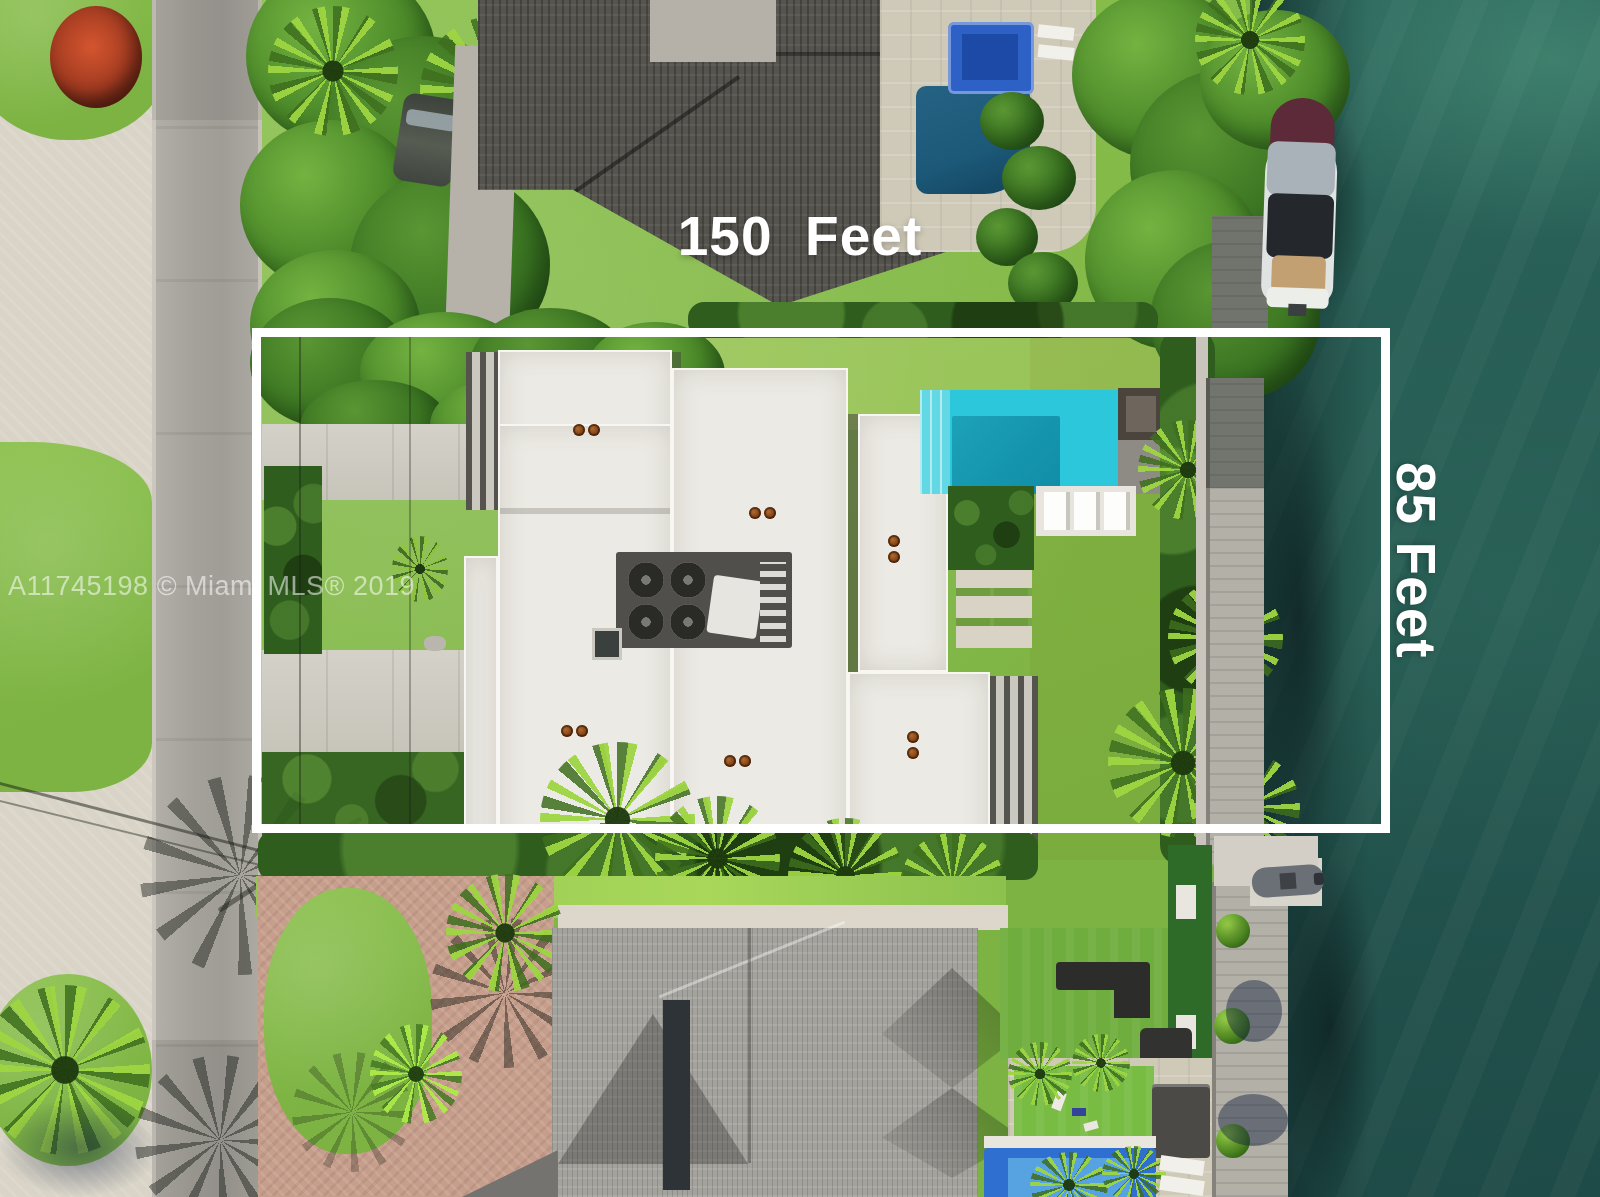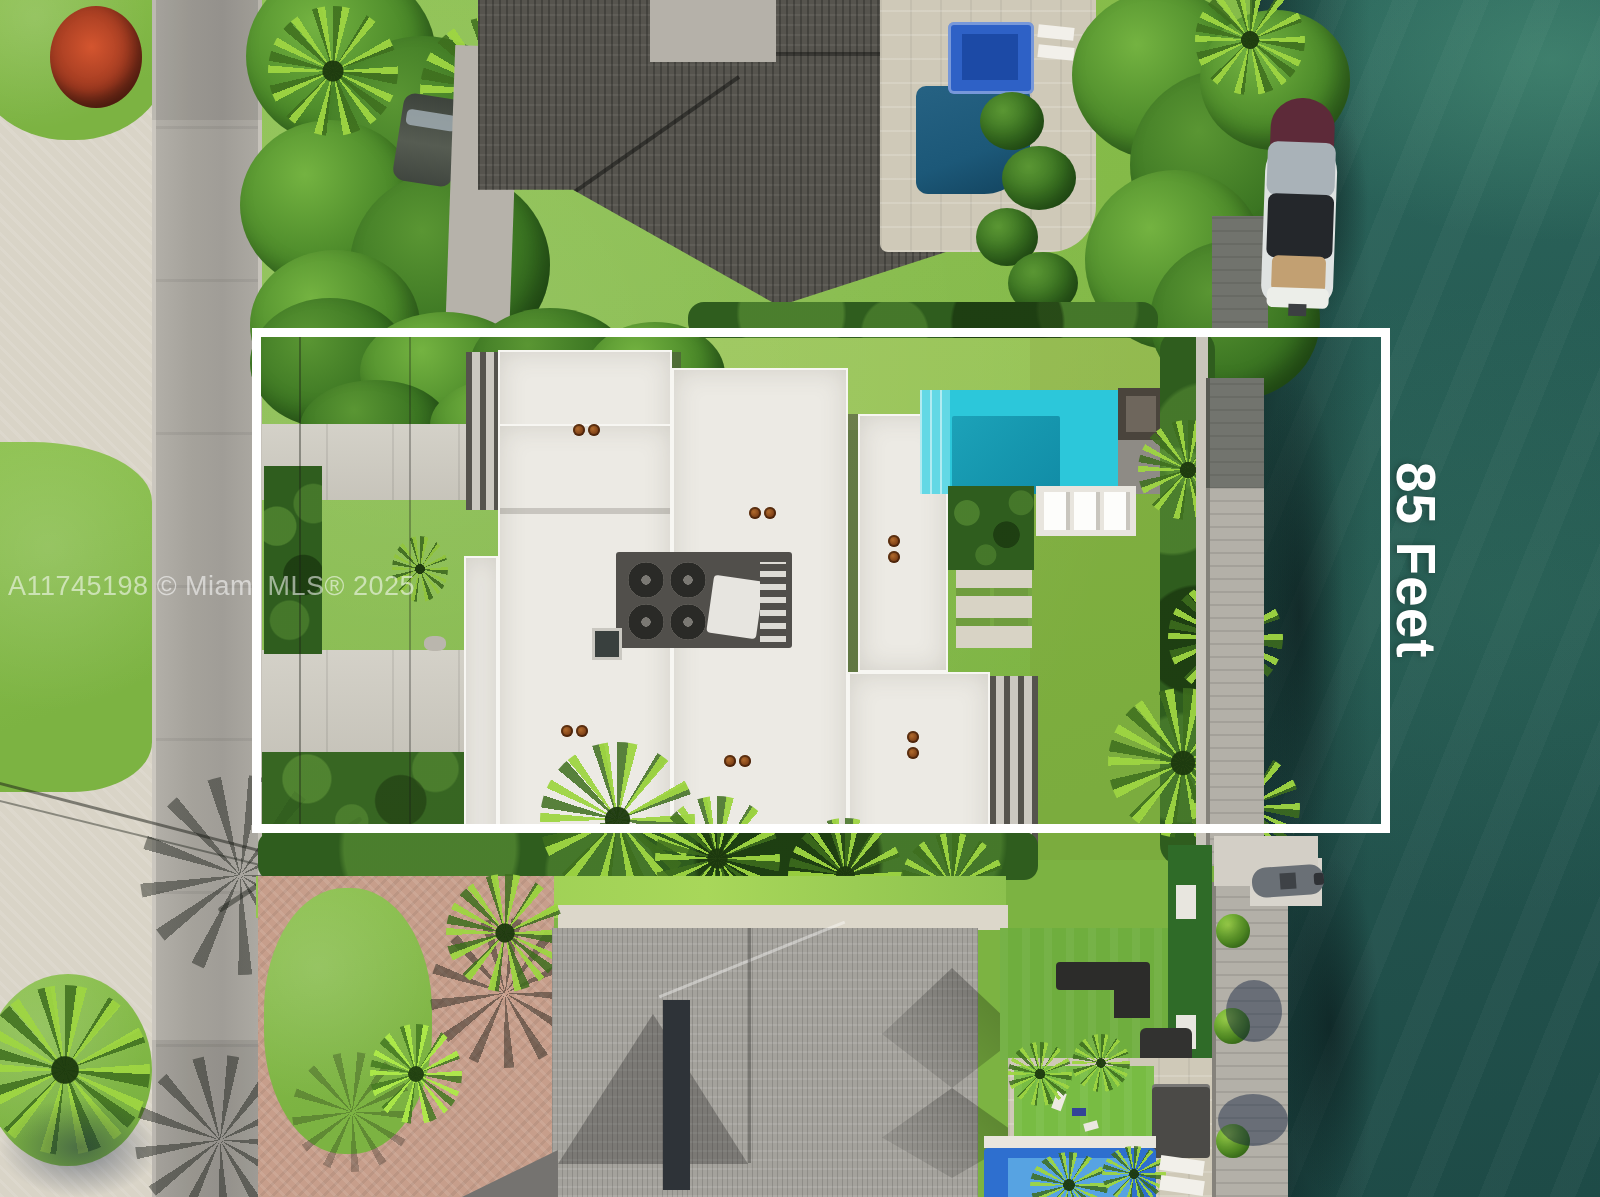--- a/index.html
+++ b/index.html
@@ -284,16 +284,17 @@
     <div style="left:28px;top:7px;width:16px;height:16px;background:#3e4246;"></div>
     <div style="left:62px;top:9px;width:10px;height:12px;border-radius:3px;background:#2f3236;"></div>
   </div>
   <div class="tree bright" style="left:1216px;top:914px;width:34px;height:34px;"></div>
   <div class="tree bright" style="left:1214px;top:1008px;width:36px;height:36px;"></div>
   <div class="tree bright" style="left:1216px;top:1124px;width:34px;height:34px;"></div>
   <div style="left:1226px;top:980px;width:56px;height:62px;border-radius:50%;background:rgba(15,30,60,.45);"></div>
   <div style="left:1218px;top:1094px;width:70px;height:52px;border-radius:50%;background:rgba(15,30,60,.45);"></div>
 
   <div class="boundary" style="left:252px;top:328px;width:1138px;height:505px;"></div>
+  <div class="meas" style="left:645px;top:204px;width:310px;text-align:center;">150  Feet</div>
   <div class="meas" style="left:1448px;top:462px;transform:rotate(90deg);transform-origin:0 0;">85 Feet</div>
-  <div class="wm" style="left:8px;top:571px;">A11745198 © Miami MLS® 2025</div>
+  <div class="wm" style="left:8px;top:571px;">A11745198 © Miami MLS® 2019</div>
 
 </div>
 
 </body></html>

